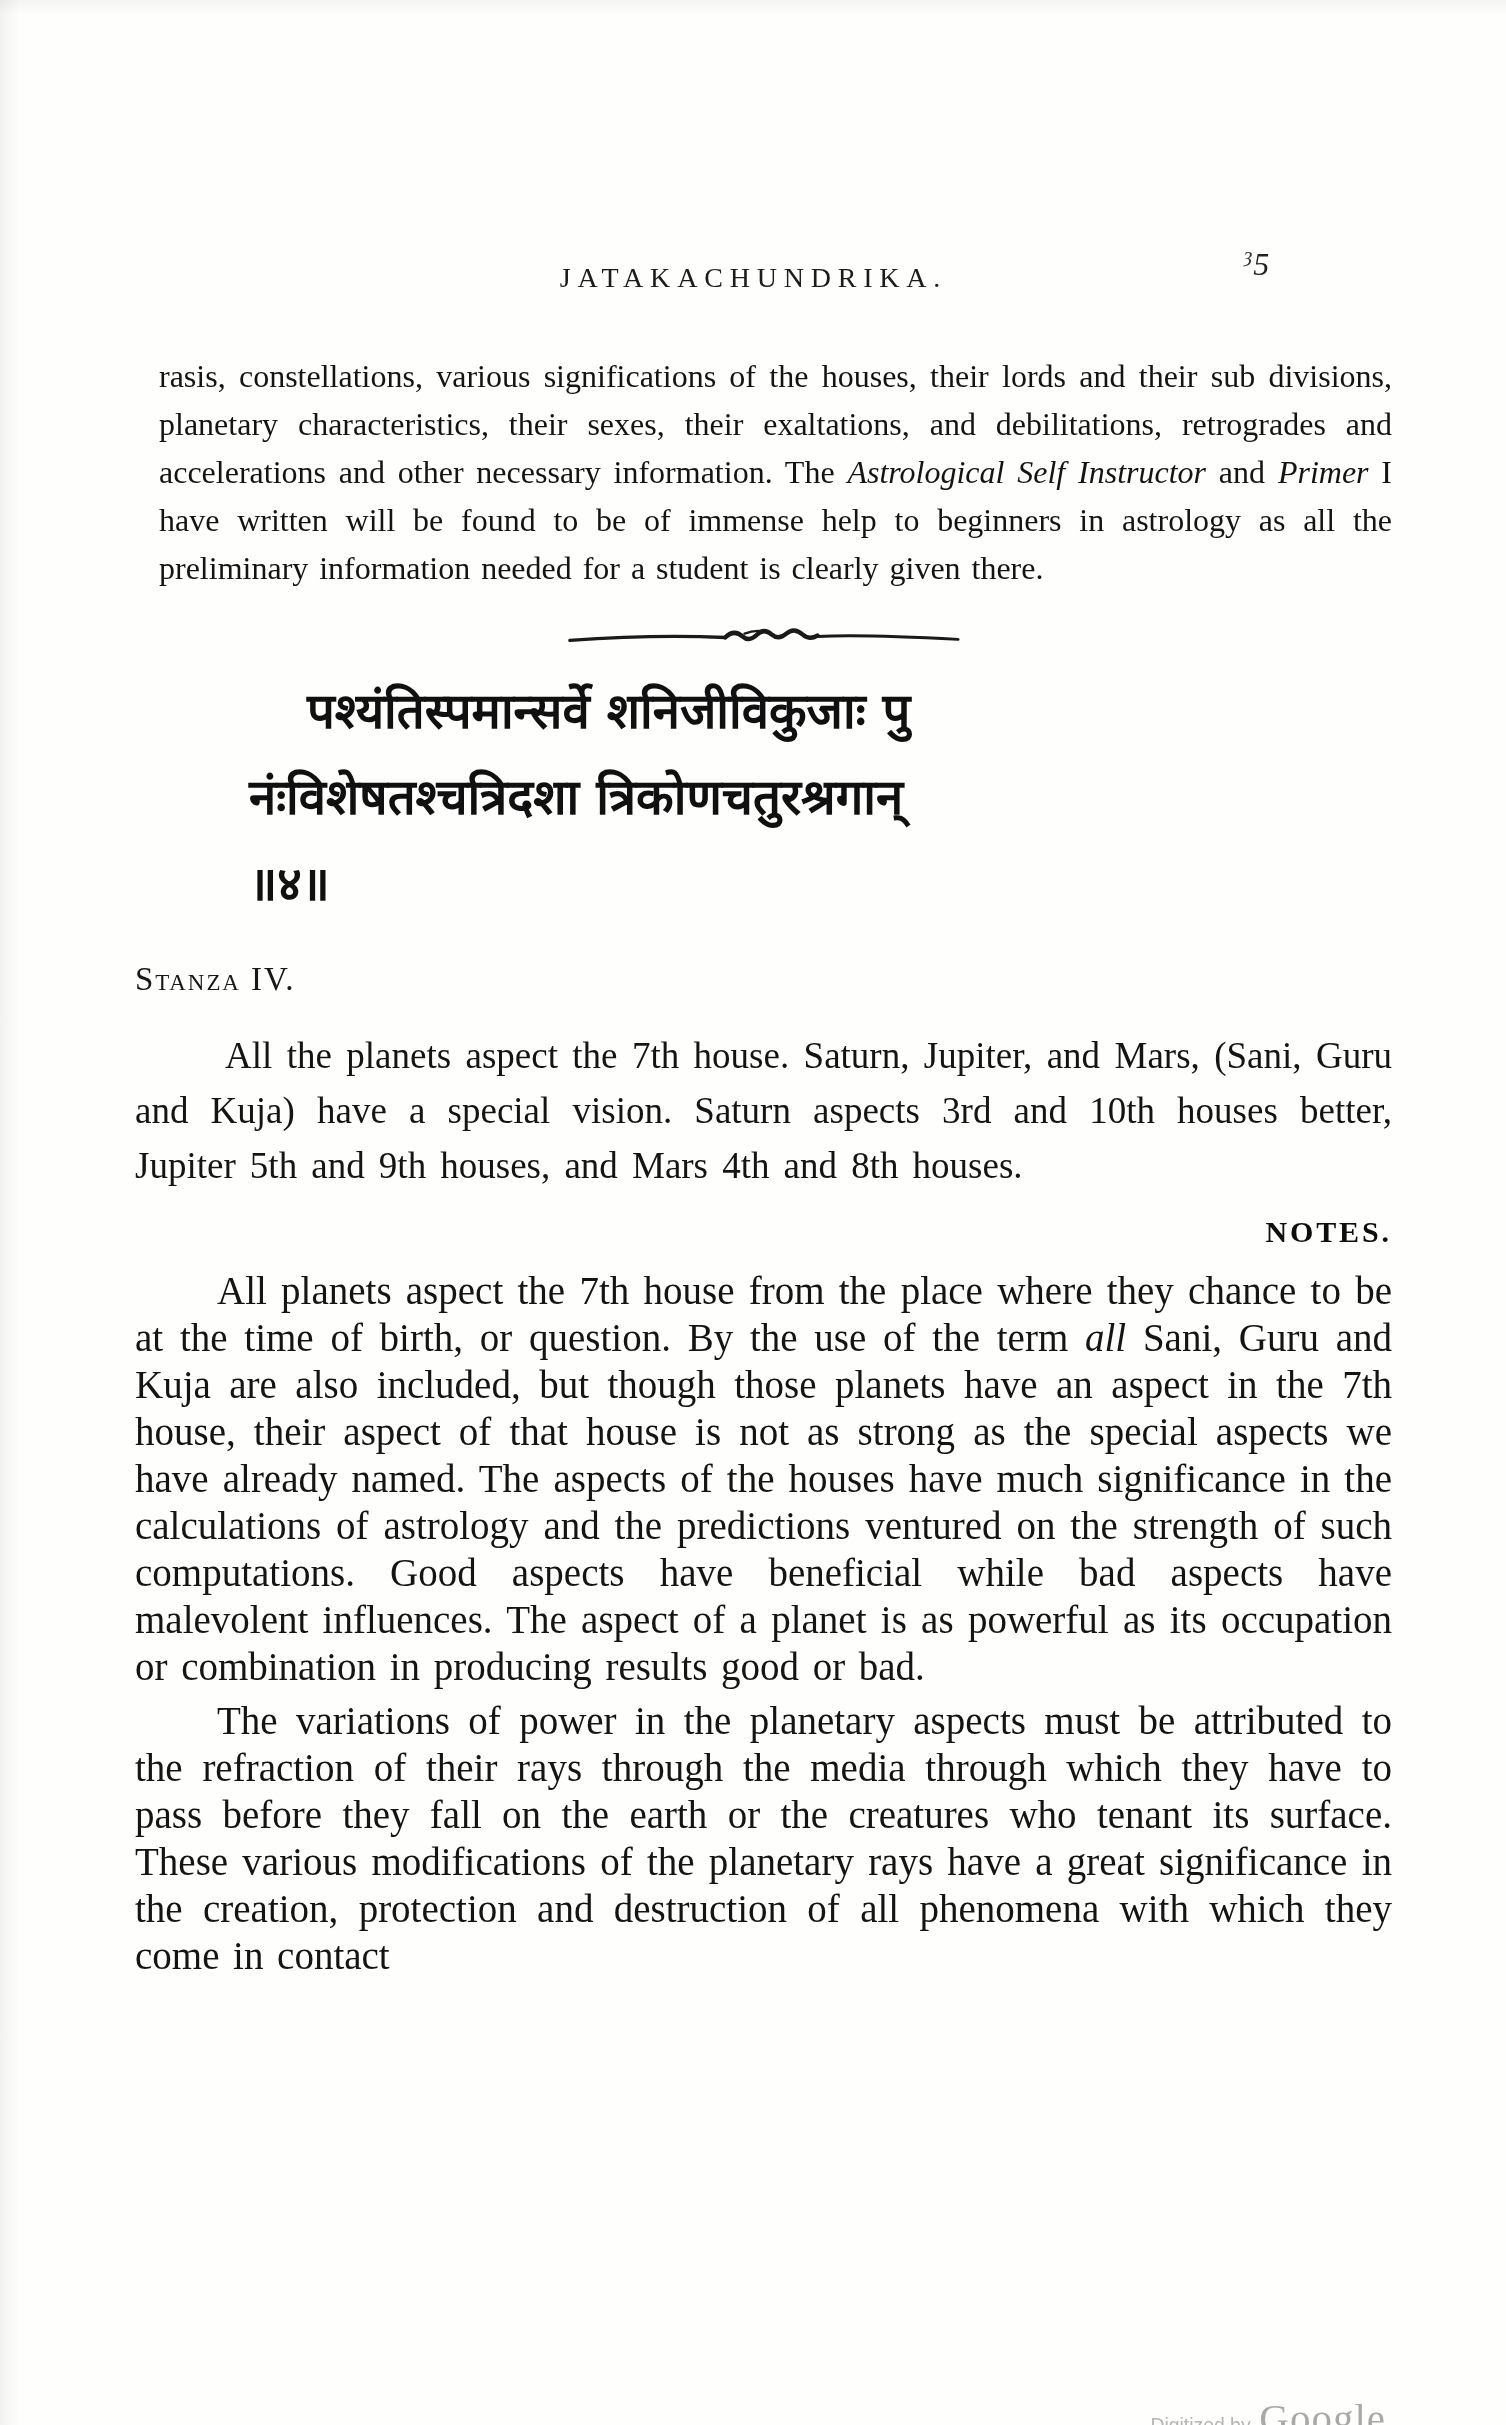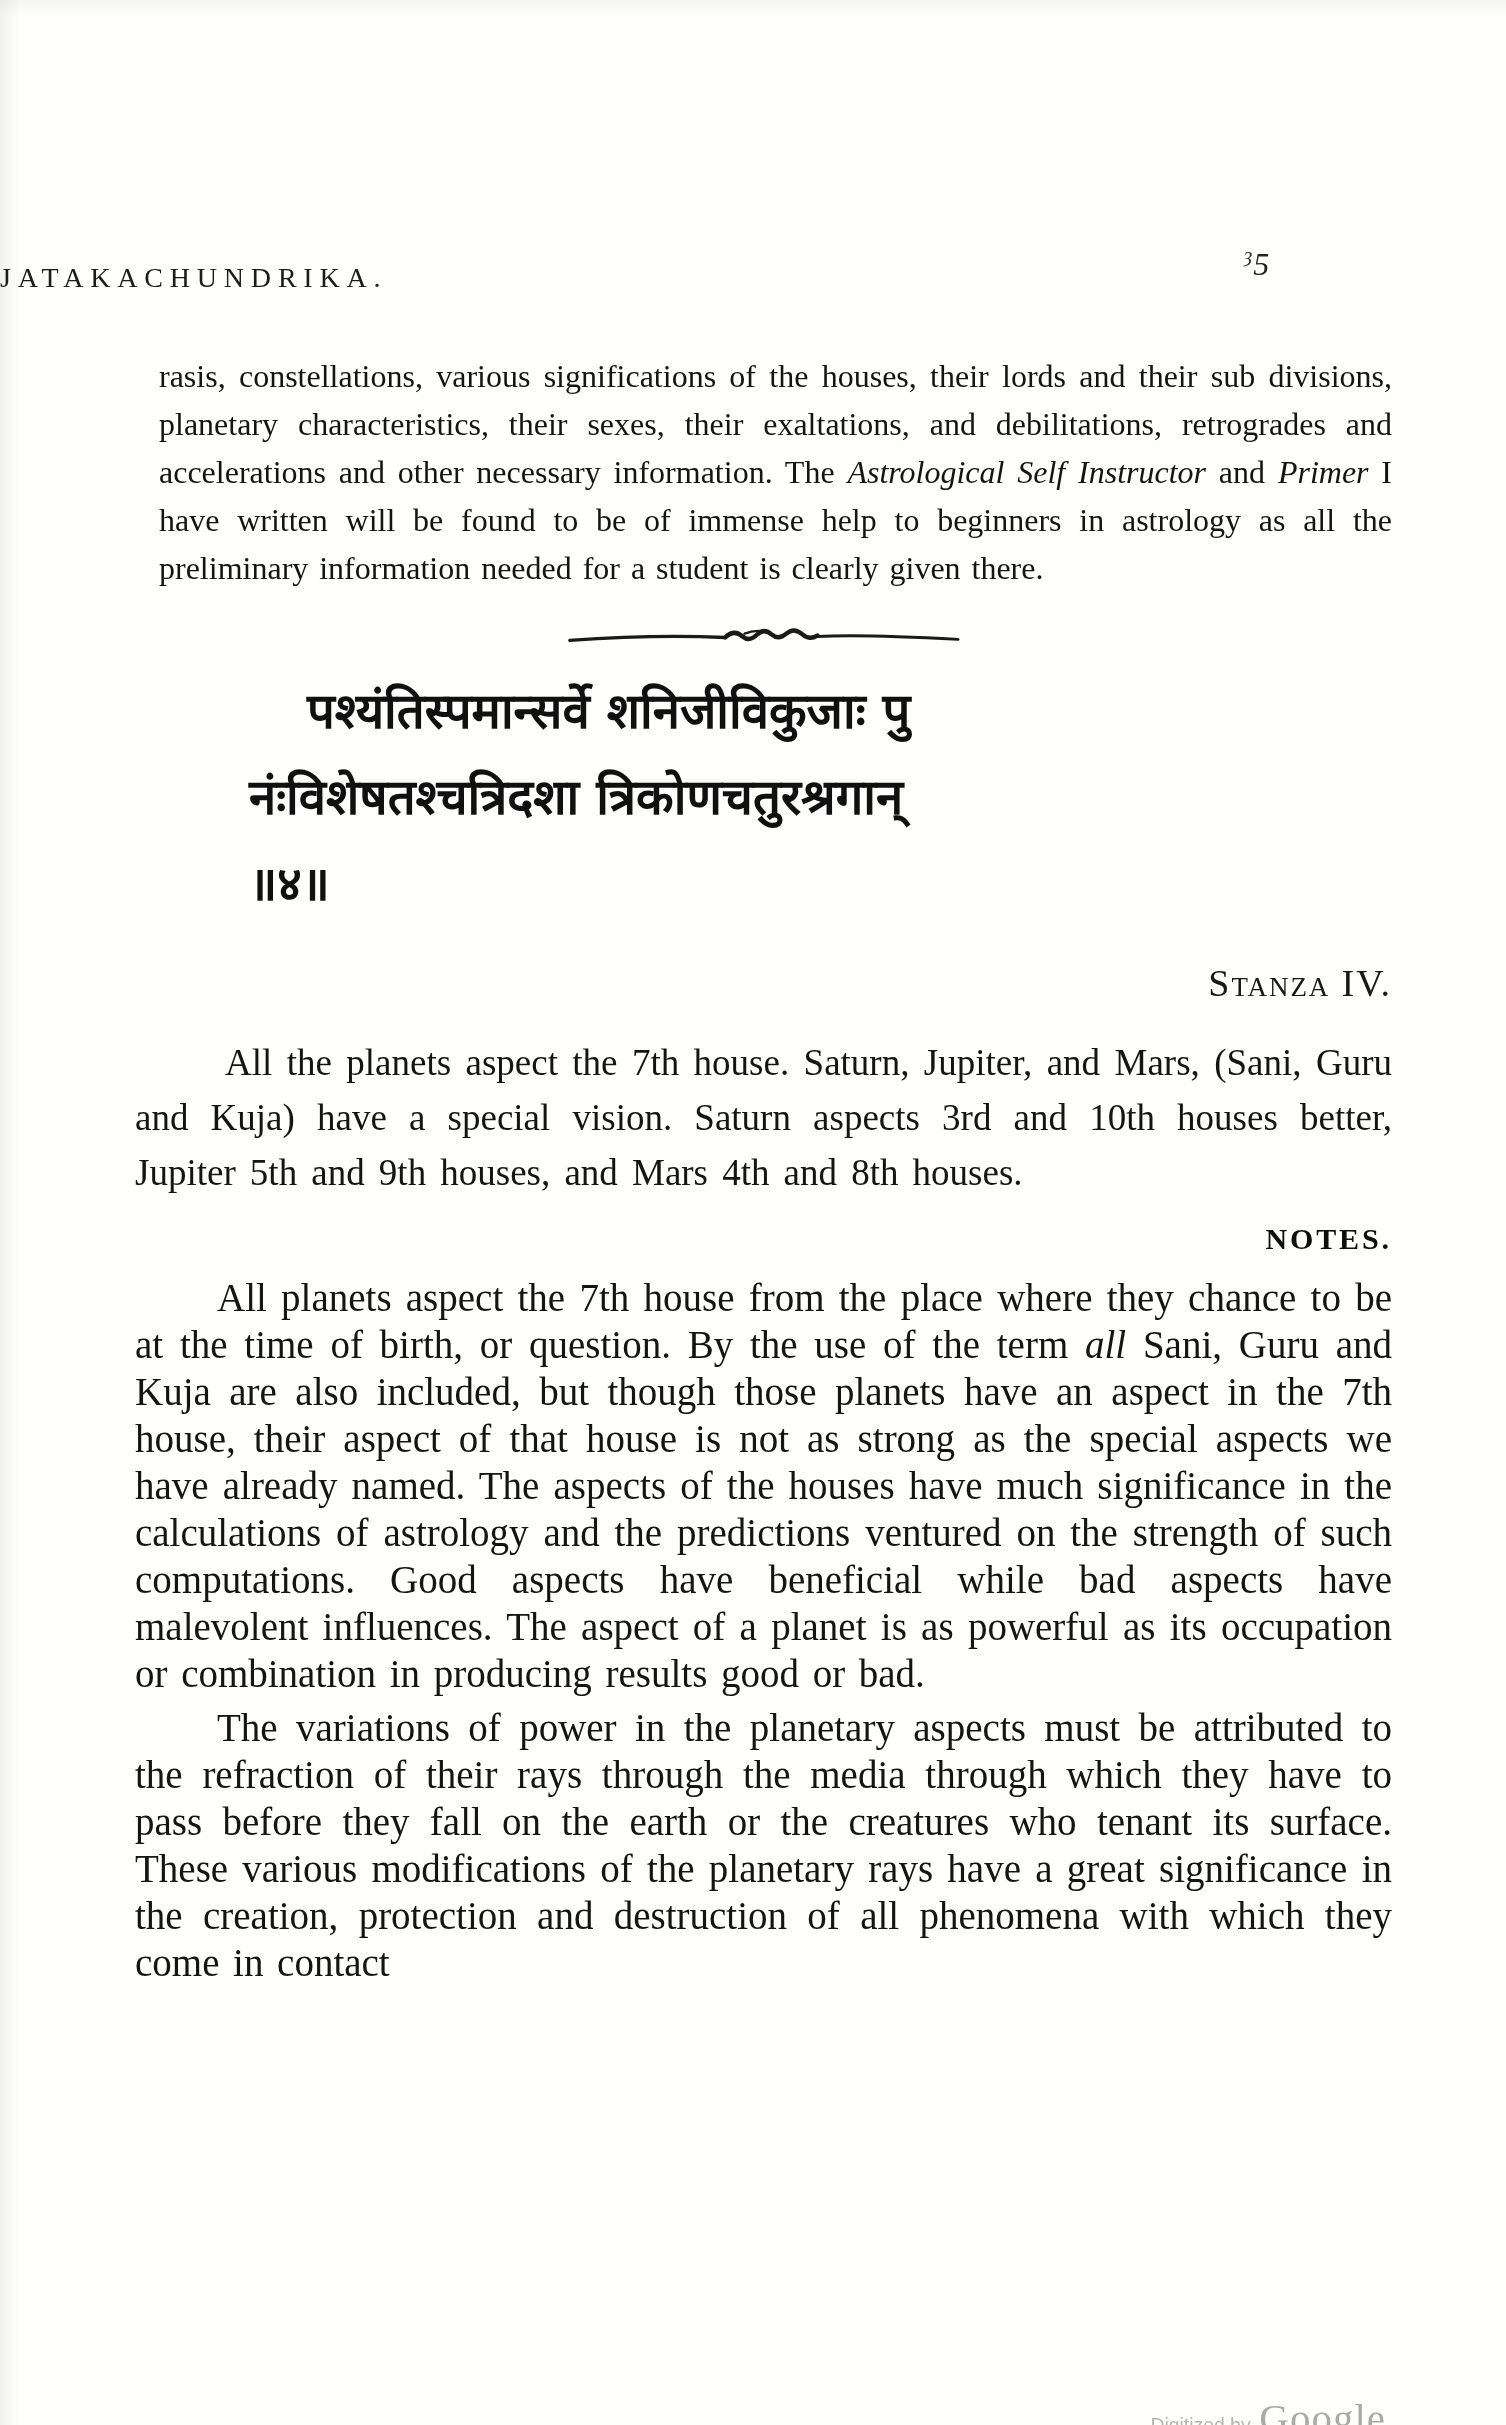--- a/index.html
+++ b/index.html
@@ -25,20 +25,21 @@
     background:
       linear-gradient(to right, rgba(0,0,0,0.05), rgba(0,0,0,0) 19.4px),
       linear-gradient(to bottom, rgba(0,0,0,0.04), rgba(0,0,0,0) 14.6px);
   }
 
   .header-row {
     position: absolute;
     top: 262px;
     left: 0;
     width: 100%;
+    text-align: center;
   }
   .header-title {
     font-size: 28px;
     letter-spacing: 6.8px;
     color: #1c1c1c;
   }
   .page-number {
     position: absolute;
     top: 243px;
     left: 1244px;
@@ -86,24 +87,23 @@
     line-height: 86px;
     color: #101010;
   }
   .sanskrit-line1 { margin-left: 58px; }
   .sanskrit-verse { font-size: 47px; }
 
   .stanza-heading {
     margin: 34px 0 0 0;
     font-weight: normal;
     font-variant: small-caps;
-    font-size: 38px;
+    font-size: 33px;
     letter-spacing: 1.9px;
     color: #181818;
-    text-align: right;
   }
 
   .stanza-para {
     margin-top: 30px;
     font-size: 37px;
     line-height: 55px;
     text-align: justify;
     text-indent: 90px;
     word-spacing: 4.9px;
   }

